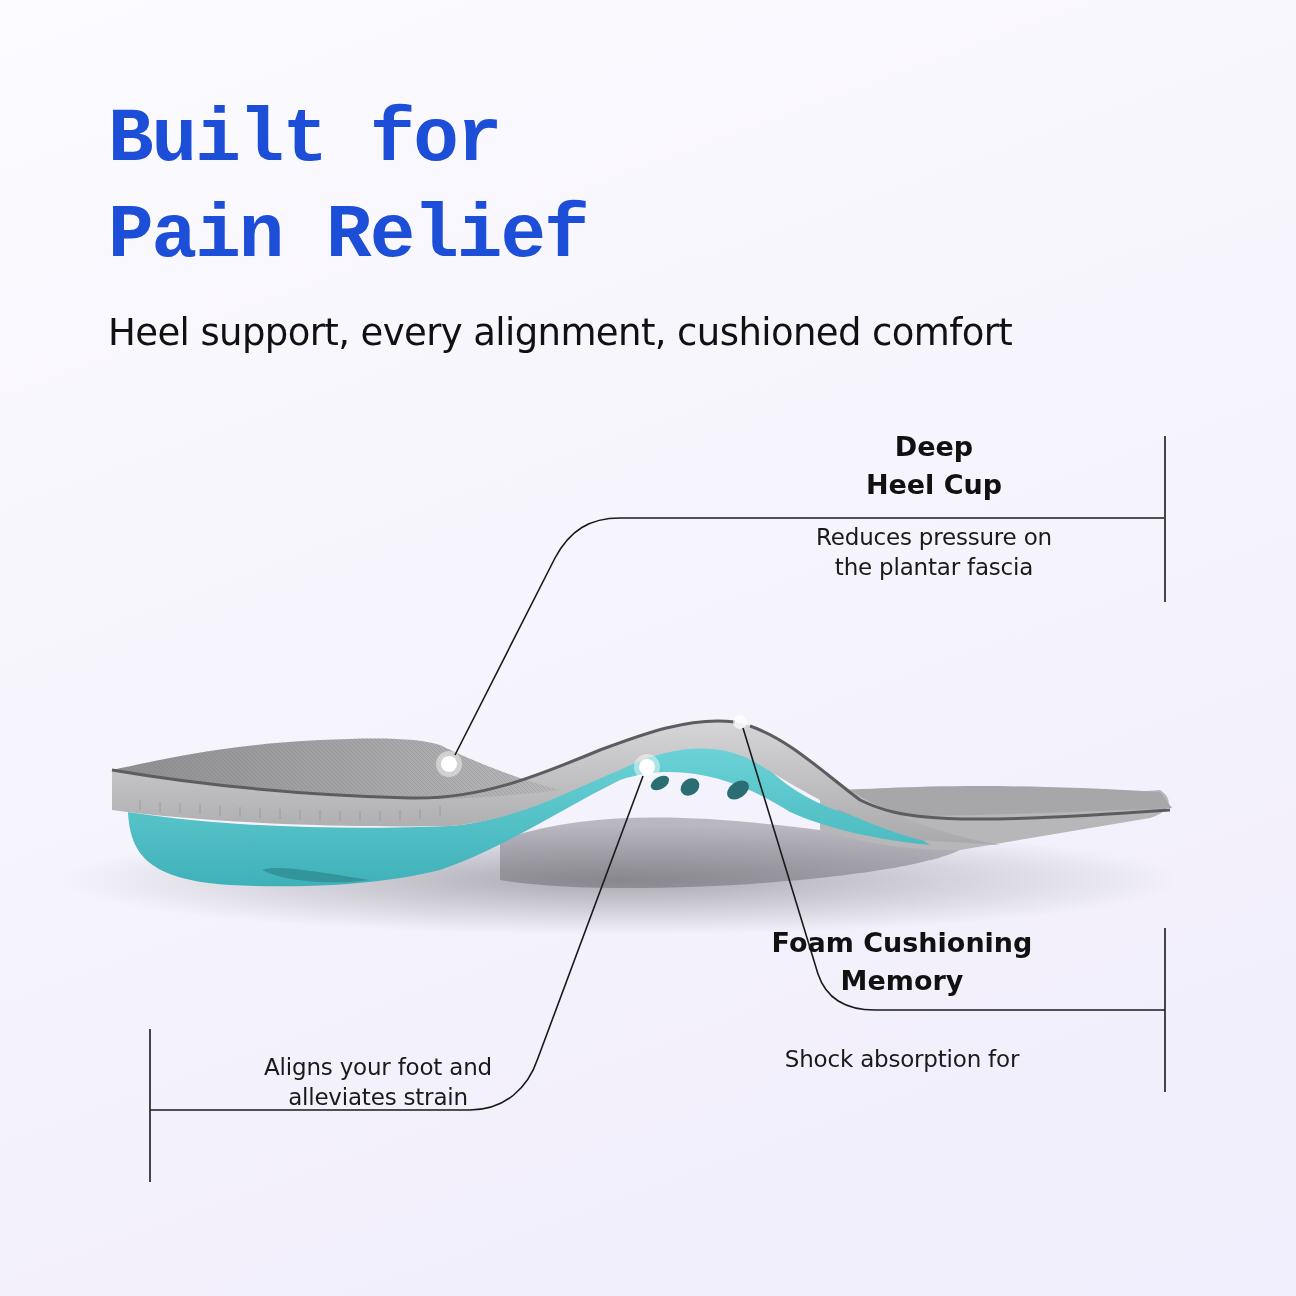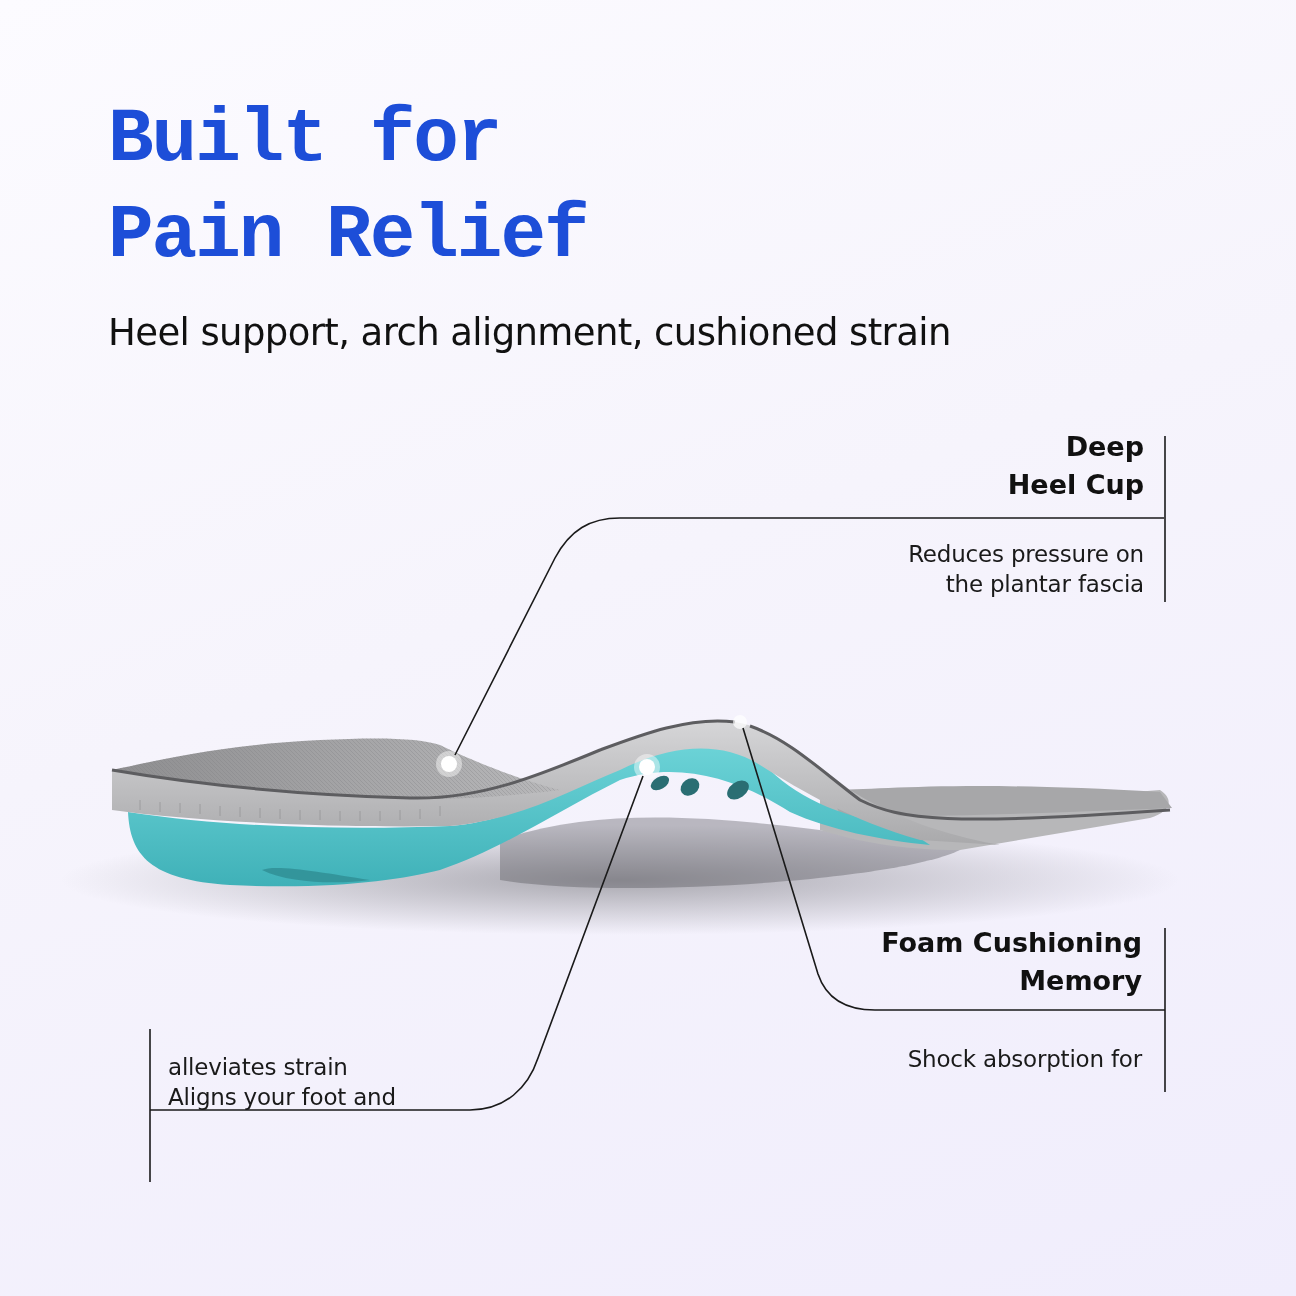--- a/index.html
+++ b/index.html
@@ -21,28 +21,28 @@
       font-family: "DejaVu Sans", sans-serif;
       font-size: 37px; line-height: 50px; letter-spacing: -0.6px;
       color: #111; margin: 0;
     }
     .graphic { position: absolute; left: 0; top: 0; width: 1296px; height: 1296px; }
     .callout { position: absolute; }
     .callout .title {
       font-family: "DejaVu Sans", sans-serif; font-weight: bold;
       font-size: 27px; line-height: 38px; color: #111;
     }
-    .callout .title span, .callout .desc span { display: block; white-space: nowrap; }
+    .callout .title span, .callout .desc span { display: block; white-space: nowrap; text-align: center; }
     .callout .desc {
       font-family: "DejaVu Sans", sans-serif;
       font-size: 23px; line-height: 30px; color: #1a1a1a; letter-spacing: -0.2px;
     }
     .right { text-align: right; }
     .c-heel { right: 152px; top: 428px; width: 420px; }
-    .c-heel .desc { margin-top: 35px; }
+    .c-heel .desc { margin-top: 18px; }
     .c-foam { right: 154px; top: 924px; width: 480px; }
     .c-foam .desc { margin-top: 44px; }
     .c-arch { left: 168px; top: 1022px; width: 420px; }
     .c-arch .desc { margin-top: 30px; }
   </style>
 </head>
 <body>
 
 <svg class="graphic" viewBox="0 0 1296 1296" xmlns="http://www.w3.org/2000/svg">
   <defs>
@@ -127,21 +127,21 @@
   <line x1="150" y1="1029" x2="150" y2="1182" stroke="#1a1a1a" stroke-width="1.6"></line>
 
   <path d="M743 728 L818 974 C826 998, 846 1010, 875 1010 L1165 1010" fill="none" stroke="#1a1a1a" stroke-width="1.6"></path>
   <line x1="1165" y1="928" x2="1165" y2="1092" stroke="#1a1a1a" stroke-width="1.6"></line>
 </svg>
 
 <h1 class="hero-title">
   <span>Built for</span>
   <span>Pain Relief</span>
 </h1>
-<p class="hero-subtitle">Heel support, arch alignment, cushioned strain</p>
+<p class="hero-subtitle">Heel support, every alignment, cushioned comfort</p>
 
 <div class="callout right c-heel">
   <div class="title">
     <span>Deep</span>
     <span>Heel Cup</span>
   </div>
   <div class="desc">
     <span>Reduces pressure on</span>
     <span>the plantar fascia</span>
   </div>
@@ -152,16 +152,16 @@
     <span>Foam Cushioning</span>
     <span>Memory</span>
   </div>
   <div class="desc">
     <span>Shock absorption for</span>
   </div>
 </div>
 
 <div class="callout c-arch">
   <div class="desc">
+    <span>Aligns your foot and</span>
     <span>alleviates strain</span>
-    <span>Aligns your foot and</span>
   </div>
 </div>
 
 </body></html>

